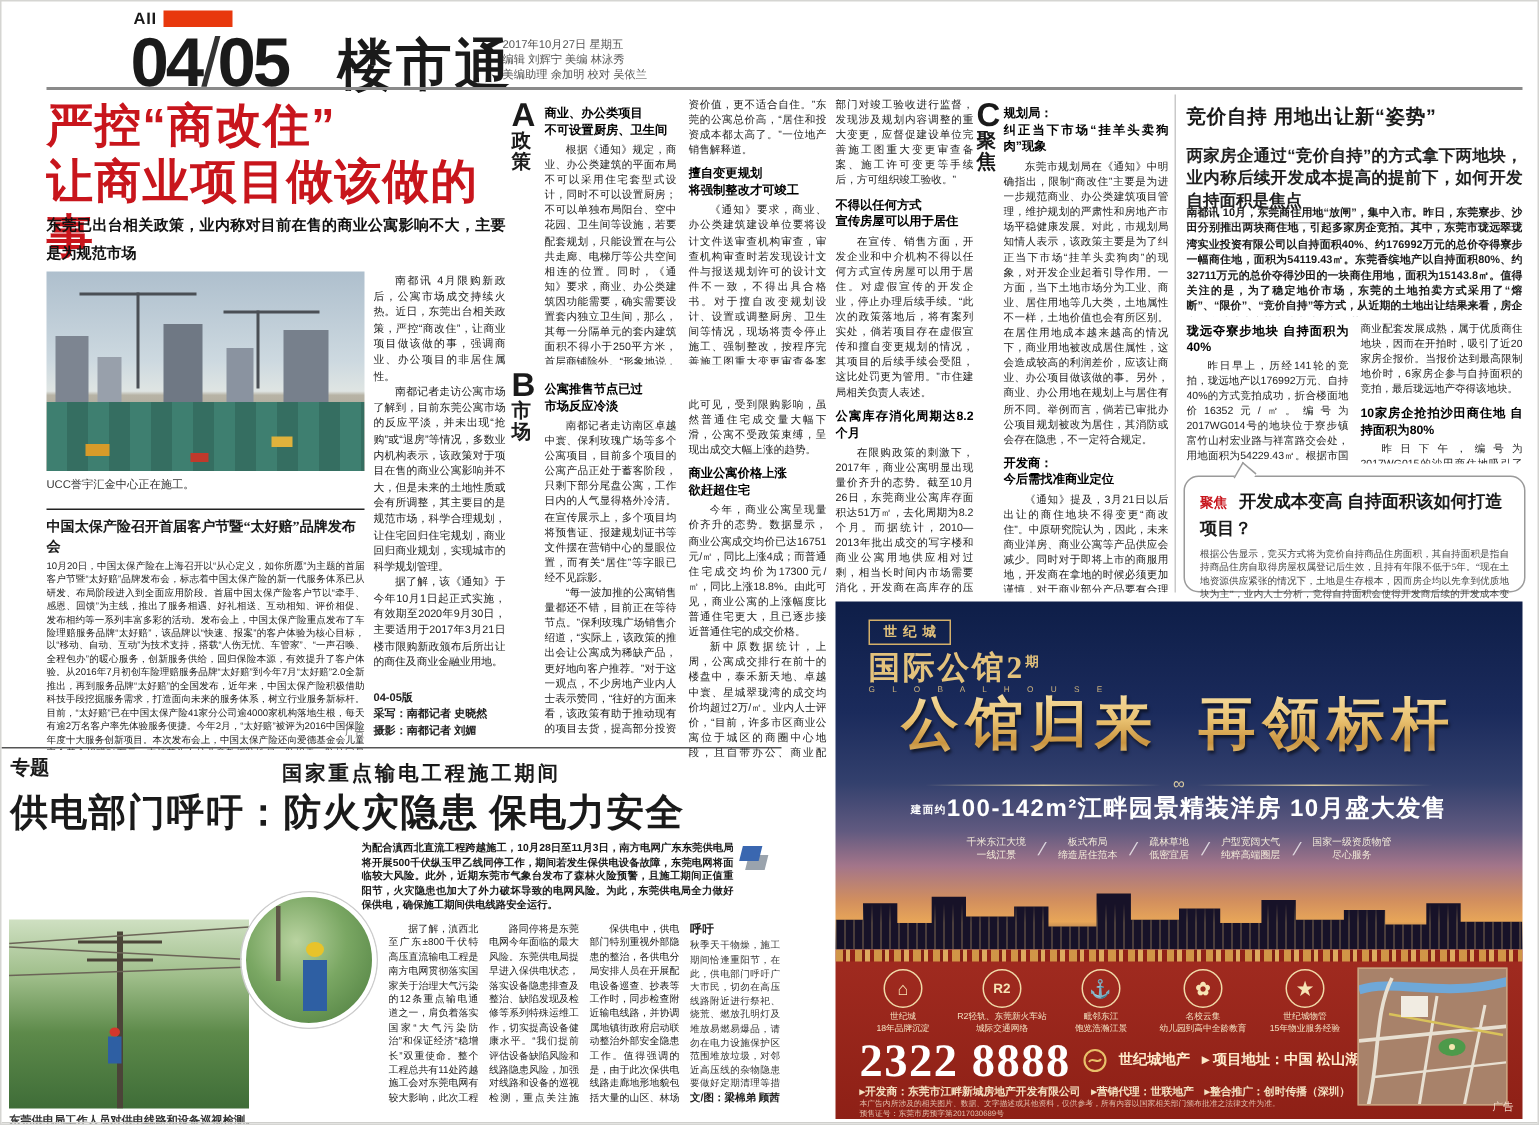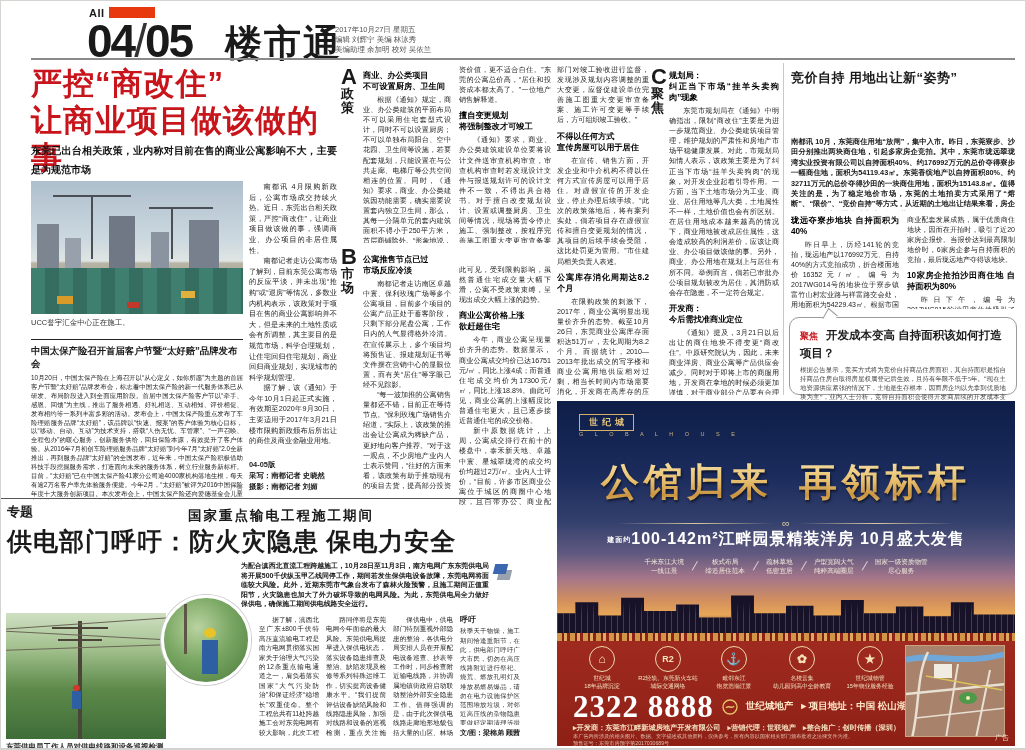--- a/index.html
+++ b/index.html
@@ -253,20 +253,21 @@
     <div class="subhead">
       <div>开发商：</div>
       <div>今后需找准商业定位</div>
     </div>
     <p>《通知》提及，3月21日以后出让的商住地块不得变更“商改住”。中原研究院认为，因此，未来商业洋房、商业公寓等产品供应会减少。同时对于即将上市的商服用地，开发商在拿地的时候必须更加谨慎，对于商业部分产品要有合理的规划，才能取得项目运营的成功。</p>
   </div>
 
   <div class="abs vrule" style="left:782px;top:62px;height:332px;"></div>
 
   <div class="abs r-title" style="left:790px;top:68px;width:226px;">竞价自持 用地出让新“姿势”</div>
+  <div class="abs r-deck jt" style="left:790px;top:96px;width:224px;">两家房企通过“竞价自持”的方式拿下两地块，业内称后续开发成本提高的提前下，如何开发自持面积是焦点</div>
   <div class="abs r-lead jt clip" style="left:790px;top:136px;width:224px;height:74px;">南都讯 10月，东莞商住用地“放闸”，集中入市。昨日，东莞寮步、沙田分别推出两块商住地，引起多家房企竞拍。其中，东莞市珑远翠珑湾实业投资有限公司以自持面积40%、约176992万元的总价夺得寮步一幅商住地，面积为54119.43㎡。东莞香缤地产以自持面积80%、约32711万元的总价夺得沙田的一块商住用地，面积为15143.8㎡。值得关注的是，为了稳定地价市场，东莞的土地拍卖方式采用了“熔断”、“限价”、“竞价自持”等方式，从近期的土地出让结果来看，房企竞价自持成为东莞土地出让的新趋势。</div>
 
   <div class="abs r-col jt clip" style="left:790px;top:214px;width:108px;height:94px;">
     <div class="subhead" style="margin-top:0;">珑远夺寮步地块 自持面积为40%</div>
     <p>昨日早上，历经141轮的竞拍，珑远地产以176992万元、自持40%的方式竞拍成功，折合楼面地价16352元/㎡。编号为2017WG014号的地块位于寮步镇富竹山村宏业路与祥富路交会处，用地面积为54229.43㎡。根据市国土局的挂牌出让公告显示，该地块的起拍价为108239万元。在竞价过程中，竞买申请人的最高报价不得超过最高限制地价176992万元。当报价超过最高限制地价后，则不再接受更高报价，竞买方式转为竞价自持商品住房面积，其持有年限不低于5年。由于该地块周边的楼盘项目较多，生活、</p>
   </div>
   <div class="abs r-col jt clip" style="left:906px;top:214px;width:108px;height:94px;">
     <p class="noind">商业配套发展成熟，属于优质商住地块，因而在开拍时，吸引了近20家房企报价。当报价达到最高限制地价时，6家房企参与自持面积的竞拍，最后珑远地产夺得该地块。</p>
     <div class="subhead">10家房企抢拍沙田商住地 自持面积为80%</div>
     <p>昨日下午，编号为2017WG015的沙田商住地吸引了近10家房企抢拍。最终，该面积为15143.8㎡地块被东莞市裕明盛香缤房地产开发有限公司夺得，成交总价为32711万元，自持年限不低于5年，折合楼面地价9000元/㎡。据了解，该沙田地块距离在建的虎门二桥不到10公里，23轮竞拍后，已经达到最高报价32711万元，近5家房企参与自持竞拍。最终，香缤地产拿下该地块。</p>
@@ -316,20 +317,21 @@
     <div class="sp-appeal-t">呼吁</div>
     <div class="sp-appeal-b jt clip" style="flex:1;">秋季天干物燥，施工期间恰逢重阳节，在此，供电部门呼吁广大市民，切勿在高压线路附近进行祭祀、烧荒、燃放孔明灯及堆放易燃易爆品，请勿在电力设施保护区范围堆放垃圾，对邻近高压线的杂物隐患要做好定期清理等措施。一旦在电力设施附近发现火灾险情，请转移到安全地点，并及时拨打119火警电话。</div>
     <div class="sp-credit">文/图：梁棉弟 顾茜</div>
   </div>
 
   <div class="abs ad-main clip" style="left:556px;top:400px;width:458px;height:232px;">
     <div class="skyline"></div>
 
     <div class="abs" style="left:22px;top:10px;">
       <span class="ad-logo-box">世纪城</span>
+      <div class="ad-logo-name"><span>国际公馆2</span><sup style="font-size:9px;">期</sup></div>
       <div class="ad-logo-en">G L O B A L H O U S E</div>
     </div>
 
     <div class="abs ad-head" style="left:0;top:56px;width:458px;">
       <span>公馆归来</span><span style="display:inline-block;width:26px;"></span><span>再领标杆</span>
     </div>
 
     <div class="abs ad-div" style="left:60px;top:116px;width:338px;">
       <div class="ln"></div>
         <span style="font-size:11px;">∞</span>

